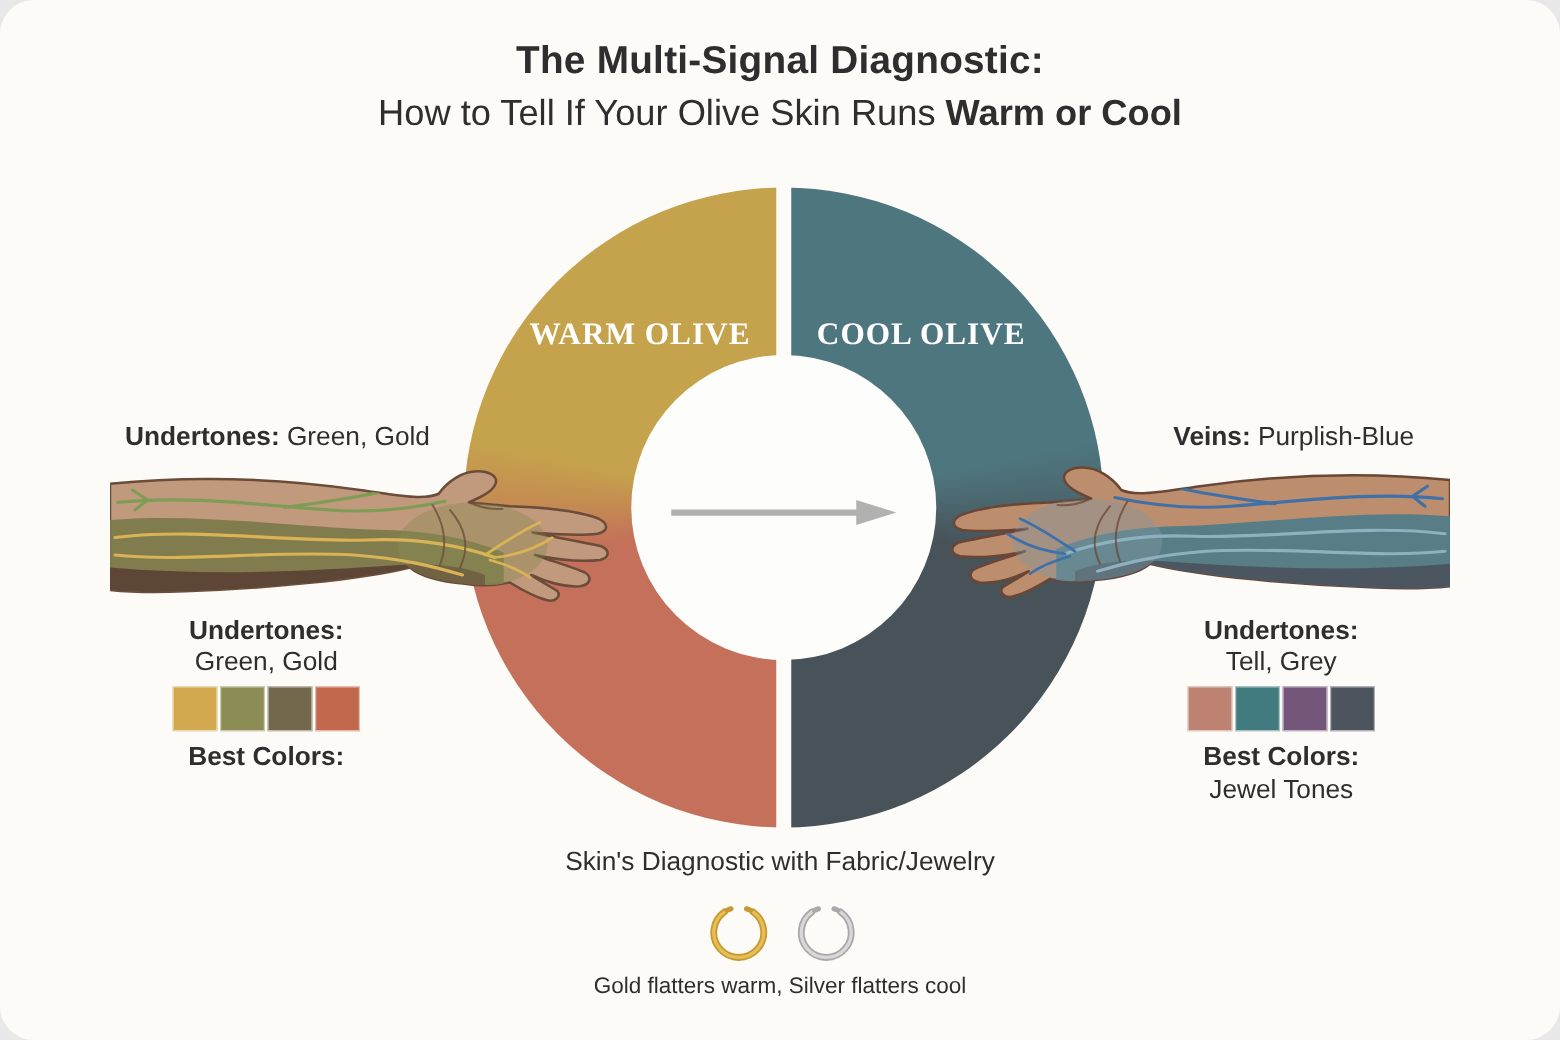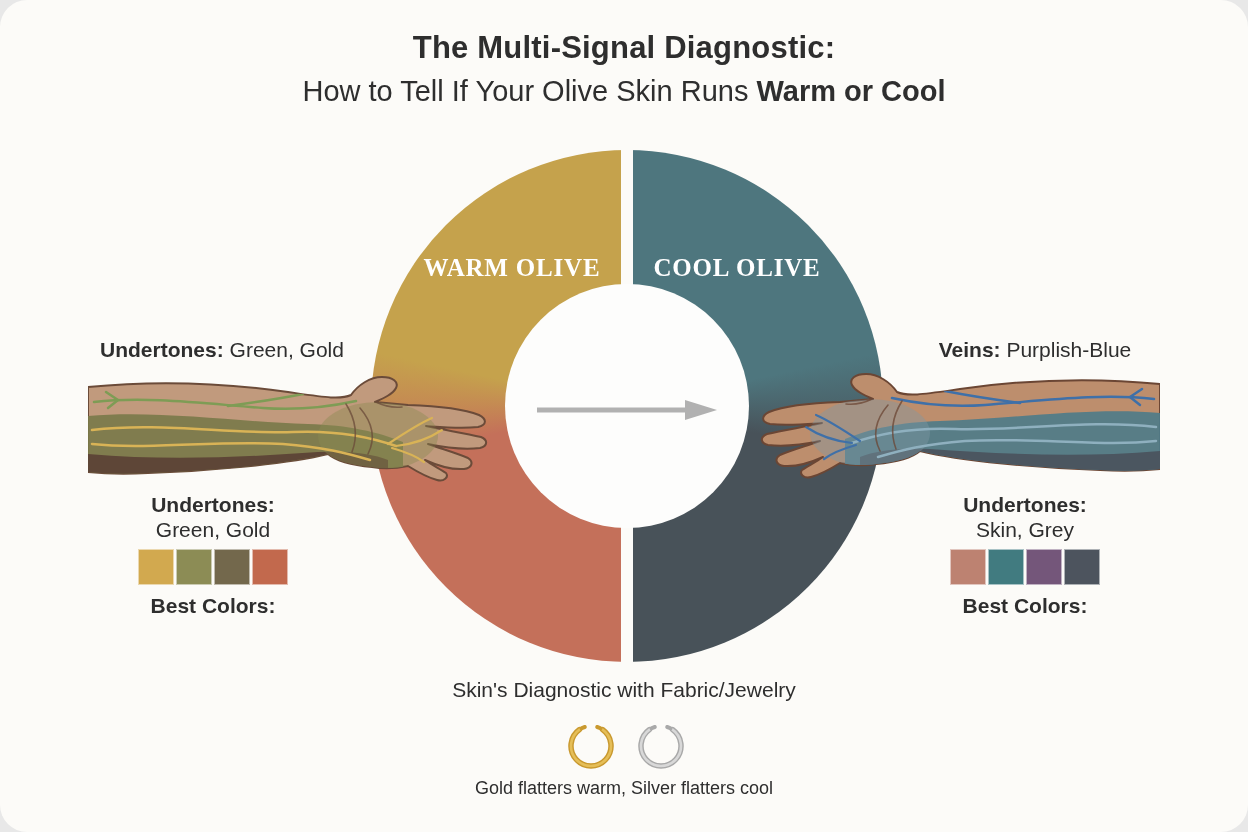--- a/index.html
+++ b/index.html
@@ -181,28 +181,29 @@
         <div class="swatch" style="background: rgb(210, 169, 79);"></div>
         <div class="swatch" style="background: rgb(140, 140, 85);"></div>
         <div class="swatch" style="background: rgb(115, 104, 76);"></div>
         <div class="swatch" style="background: rgb(194, 105, 77);"></div>
       </div>
     <div class="lbl">Best Colors:</div>
   </div>
 
   <div class="info-panel cool">
     <div class="lbl">Undertones:</div>
-    <div>Skin, Grey</div>
+    <div>Tell, Grey</div>
     <div class="swatch-row">
         <div class="swatch" style="background: rgb(189, 130, 113);"></div>
         <div class="swatch" style="background: rgb(65, 123, 128);"></div>
         <div class="swatch" style="background: rgb(116, 86, 122);"></div>
         <div class="swatch" style="background: rgb(77, 84, 94);"></div>
       </div>
     <div class="lbl">Best Colors:</div>
+    <div>Jewel Tones</div>
   </div>
 
   <div class="footer-heading">Skin's Diagnostic with Fabric/Jewelry</div>
 
   <svg class="rings" width="136" height="62" viewBox="0 0 136 62">
     <g class="gold">
       <path class="ring-base" d="M43.5,15.6 A20,20 0 1 1 20.5,15.6" stroke-width="5.5"></path>
       <path class="ring-light" d="M43.5,15.6 A20,20 0 1 1 20.5,15.6" stroke-width="2.6"></path>
       <path class="ring-base" d="M38.2,13 A20,20 0 0 1 41.4,14.3" stroke-width="4"></path>
       <path class="ring-base" d="M22.6,14.3 A20,20 0 0 1 25.8,13" stroke-width="4"></path>

